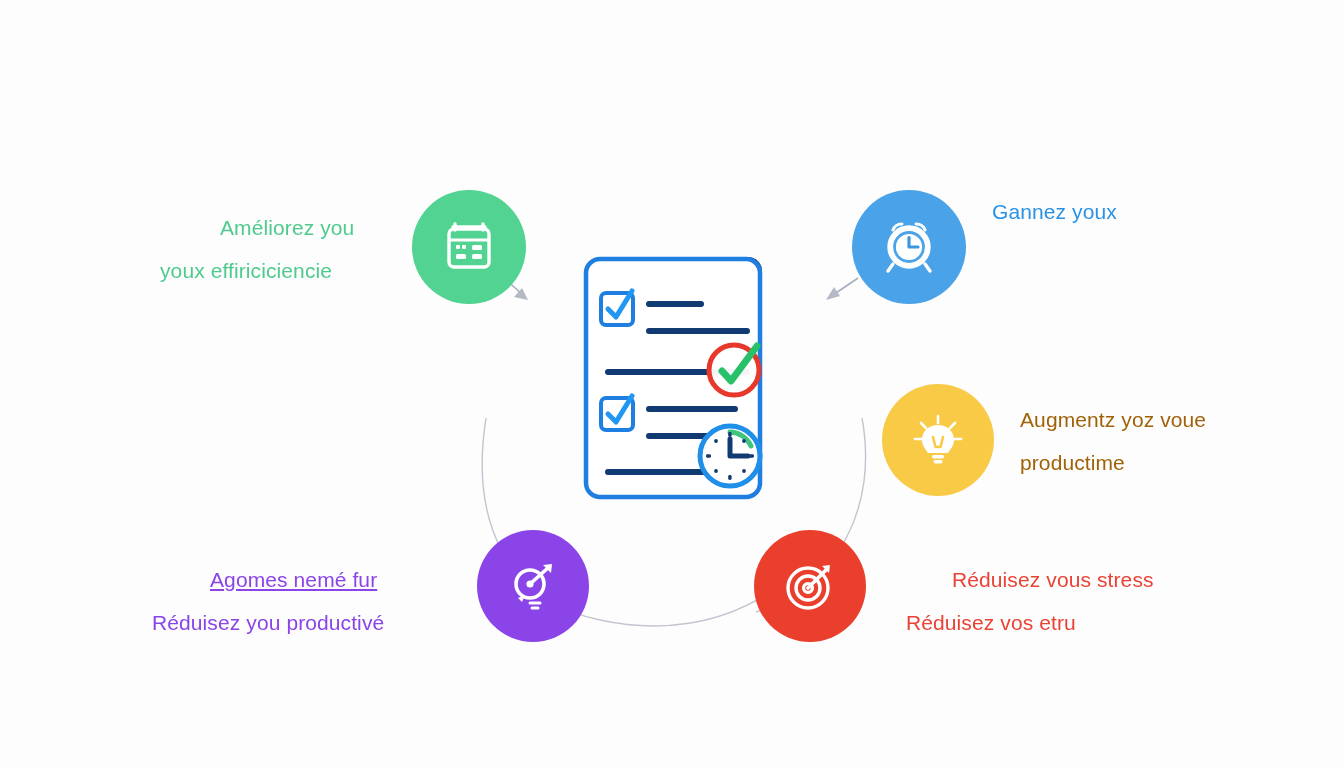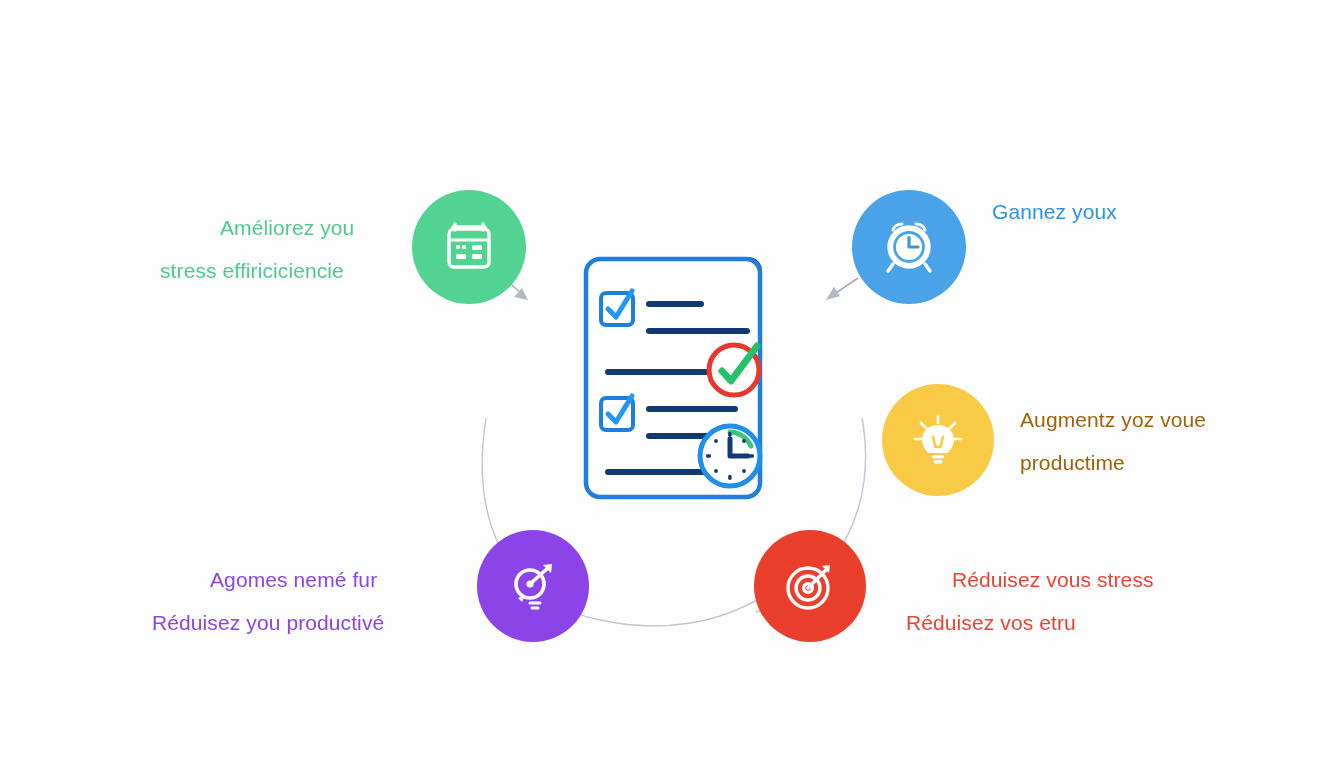--- a/index.html
+++ b/index.html
@@ -81,21 +81,21 @@
     color: #ea4335;
     text-align: left;
   }
   .label-red .line-2 { margin-left: 46px; }
 
   .label-purple {
     left: 152px; top: 558px;
     color: #8b44e8;
     text-align: left;
   }
-  .label-purple .line-1 { margin-left: 58px; }
+  .label-purple .line-1 { margin-left: 58px; text-decoration: underline; }
 
   
   .document-wrap {
     position: absolute;
     left: 570px;
     top: 243px;
     width: 230px;
     height: 275px;
   }
 </style>
@@ -180,21 +180,21 @@
         <rect x="15" y="26" width="4" height="4" rx="1"></rect>
         <rect x="21" y="26" width="4" height="4" rx="1"></rect>
         <rect x="31" y="26" width="10" height="5" rx="1.6"></rect>
         <rect x="15" y="35" width="10" height="5" rx="1.6"></rect>
         <rect x="31" y="35" width="10" height="5" rx="1.6"></rect>
       </g>
     </svg>
   </div>
   <div class="label label-green">
     <span class="line line-1">Améliorez you</span>
-    <span class="line line-2">stress effiriciciencie</span>
+    <span class="line line-2">youx effiriciciencie</span>
   </div>
 
   <div class="bubble bubble-blue">
     <svg width="58" height="58" viewBox="0 0 58 58">
       <path d="M 13 12 A 9 9 0 0 1 22 6" fill="none" stroke="#ffffff" stroke-width="3" stroke-linecap="round"></path>
       <path d="M 45 12 A 9 9 0 0 0 36 6" fill="none" stroke="#ffffff" stroke-width="3" stroke-linecap="round"></path>
       <path d="M 13 46 L 8 53 M 45 46 L 50 53" stroke="#ffffff" stroke-width="3.4" stroke-linecap="round"></path>
       <circle cx="29" cy="29" r="20" fill="#ffffff"></circle>
       <circle cx="29" cy="29" r="20" fill="none" stroke="#ffffff" stroke-width="3.4"></circle>
       <circle cx="29" cy="29" r="14.5" fill="none" stroke="#4aa3e8" stroke-width="2.8"></circle>

